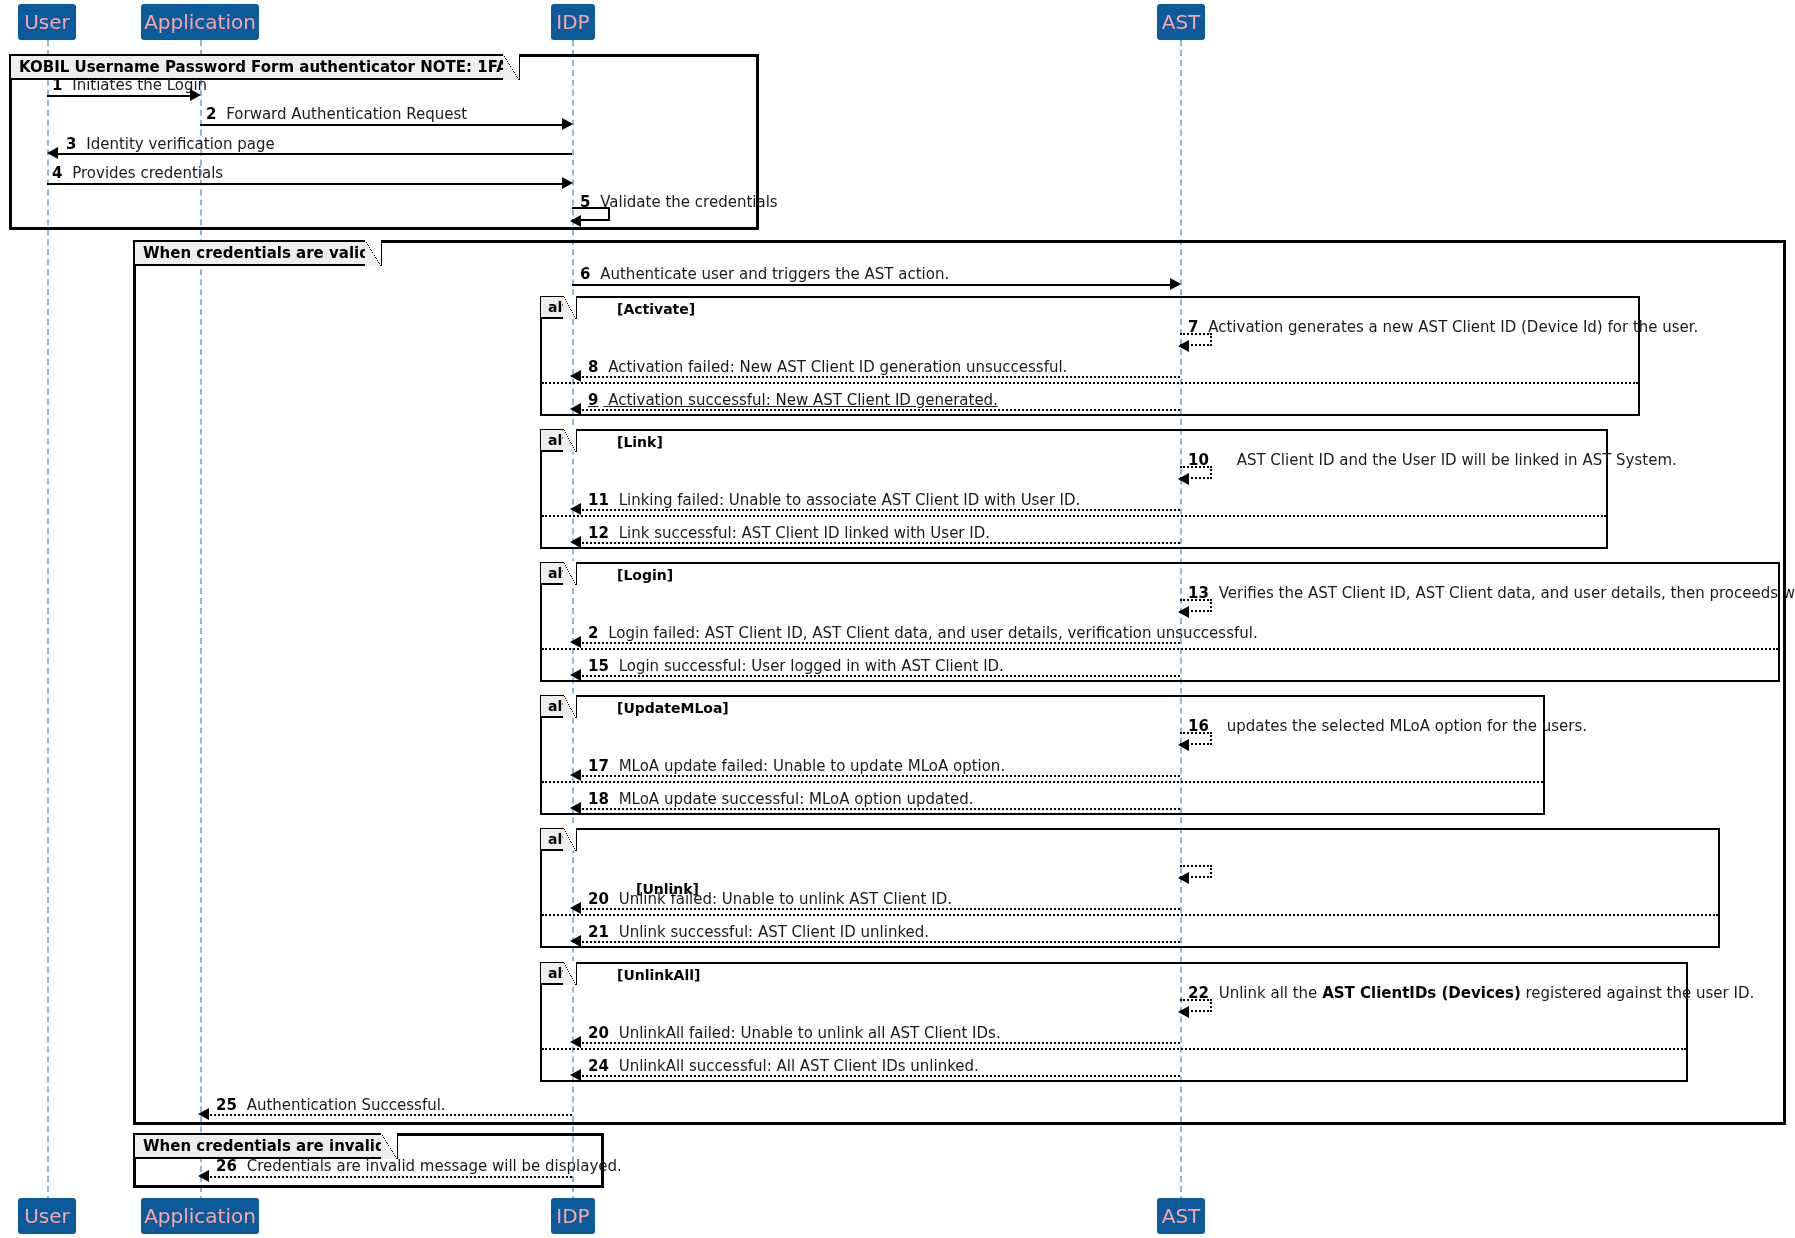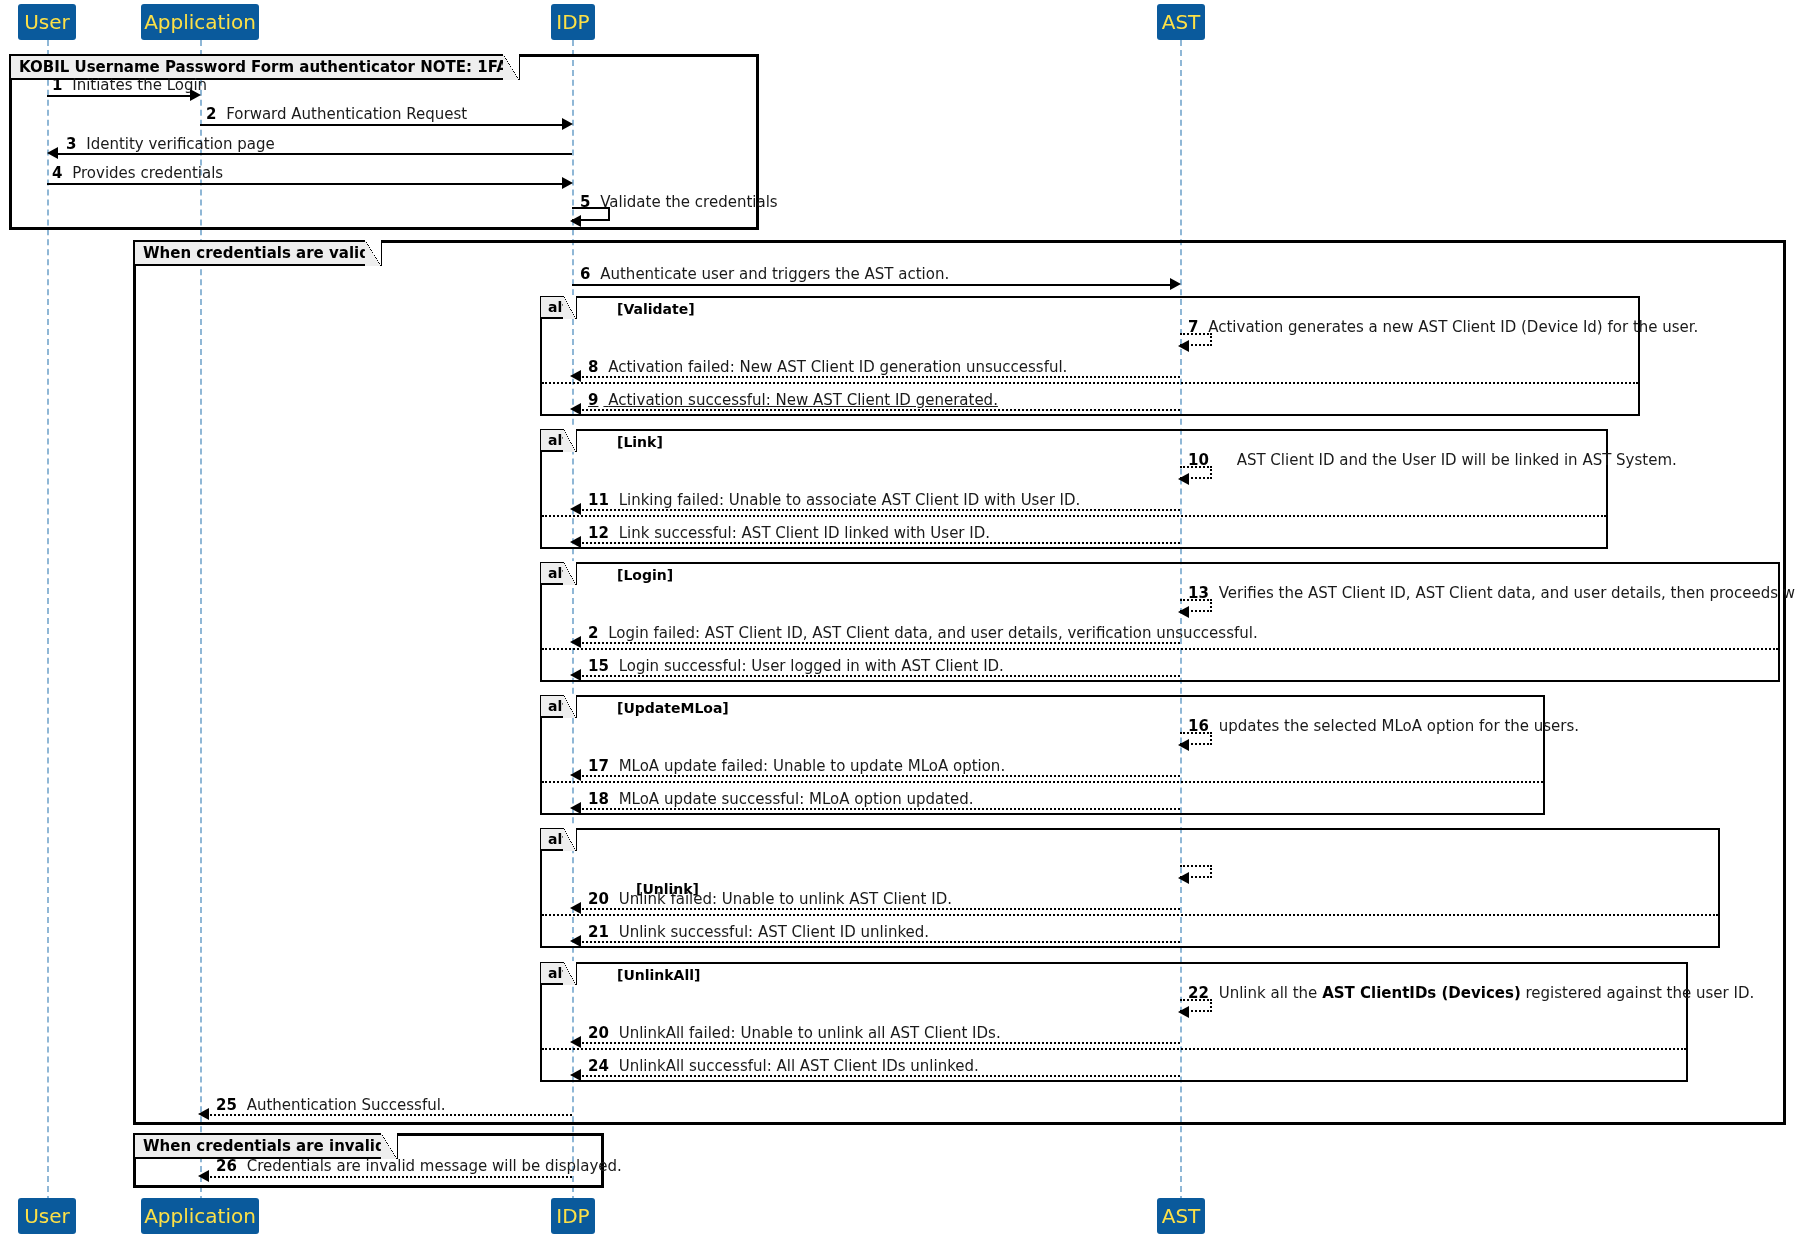--- a/index.html
+++ b/index.html
@@ -2,21 +2,21 @@
 <html><head>
 <meta charset="utf-8">
 <title>KOBIL AST Sequence Diagram</title>
 <style>
   html,body{margin:0;padding:0;background:#ffffff;}
   body{font-family:"DejaVu Sans","Liberation Sans",sans-serif;}
   #canvas{position:relative;width:1795px;height:1238px;background:#fff;overflow:hidden;}
 
   
   .participant{
-    position:absolute;background:#0A5A9C;color:#fde047;
+    position:absolute;background:#0A5A9C;color:#fca5a5;
     font-size:20px;line-height:1;
     border-radius:3px;display:flex;align-items:center;justify-content:center;
     white-space:nowrap;box-sizing:border-box;
   }
   .lifeline{position:absolute;width:0;border-left:2px dashed #8FB7D6;}
 
   
   .frame{position:absolute;box-sizing:border-box;border:2px solid #000;background:transparent;}
   .frame.thick{border-width:3px;}
   .frame-label{
@@ -141,21 +141,21 @@
     <span>Authenticate user and triggers the AST action.</span>
   </div>
   <div class="msg-line" style="left:572px; top:284px; width:602px;"></div>
   <div class="arrow-r" style="left:1170px; top:278px;"></div>
 
   <div class="frame" style="left:540px; top:296px; width:1100px; height:120px;"></div>
   <div class="alt-tab" style="left:541px; top:297px; height:22px;">
     <span class="txt">alt</span>
   </div>
   <div class="cond" style="left:617px; top:301px;">
-    <span>[Validate]</span>
+    <span>[Activate]</span>
   </div>
 
   <div class="msg-label" style="left:1188px; top:320px;">
     <b style="margin-right: 5px;">7</b>
     <span>Activation generates a new AST Client ID (Device Id) for the user.</span>
   </div>
   <div class="selfmsg dotted" style="left:1180px; top:333px; width:32px; height:13px;"></div>
   <div class="arrow-l" style="left:1178px; top:340px;"></div>
 
   <div class="msg-label" style="left:588px; top:360px;">
@@ -238,21 +238,21 @@
 
   <div class="frame" style="left:540px; top:695px; width:1005px; height:120px;"></div>
   <div class="alt-tab" style="left:541px; top:696px; height:22px;">
     <span class="txt">alt</span>
   </div>
   <div class="cond" style="left:617px; top:700px;">
     <span>[UpdateMLoa]</span>
   </div>
 
   <div class="msg-label" style="left:1188px; top:719px;">
-    <b style="margin-right: 5px;">16</b>
+    <b style="margin-right: 13px;">16</b>
     <span>updates the selected MLoA option for the users.</span>
   </div>
   <div class="selfmsg dotted" style="left:1180px; top:732px; width:32px; height:13px;"></div>
   <div class="arrow-l" style="left:1178px; top:739px;"></div>
 
   <div class="msg-label" style="left:588px; top:759px;">
     <b style="margin-right: 5px;">17</b>
     <span>MLoA update failed: Unable to update MLoA option.</span>
   </div>
   <div class="msg-line dotted" style="left:578px; top:775px; width:602px;"></div>

